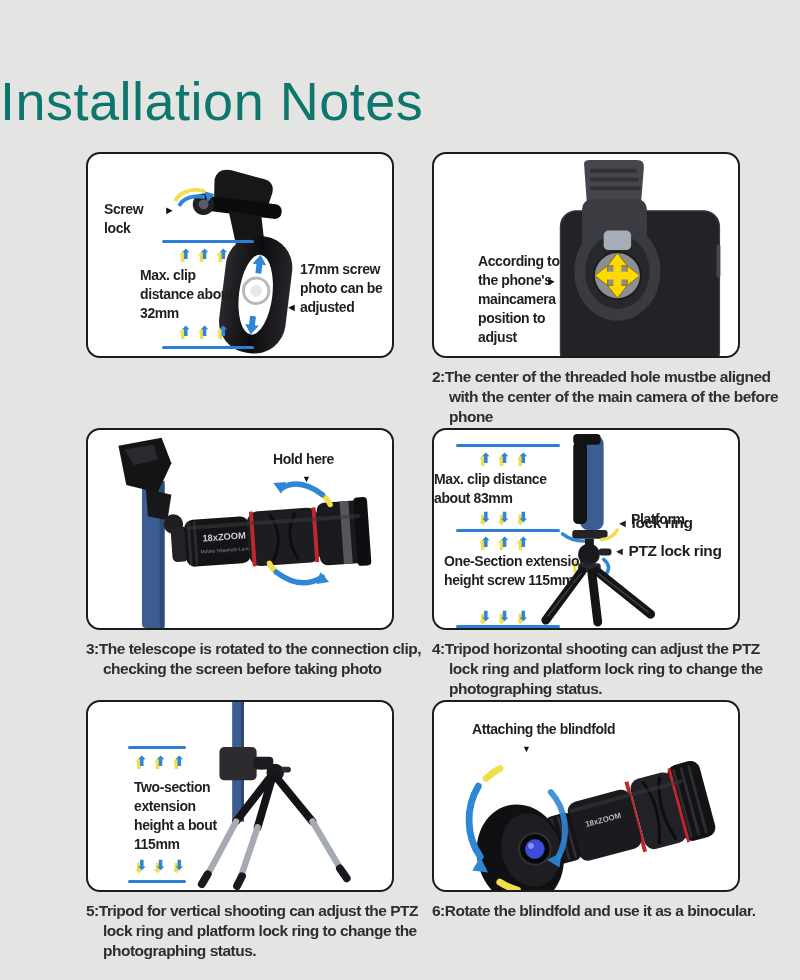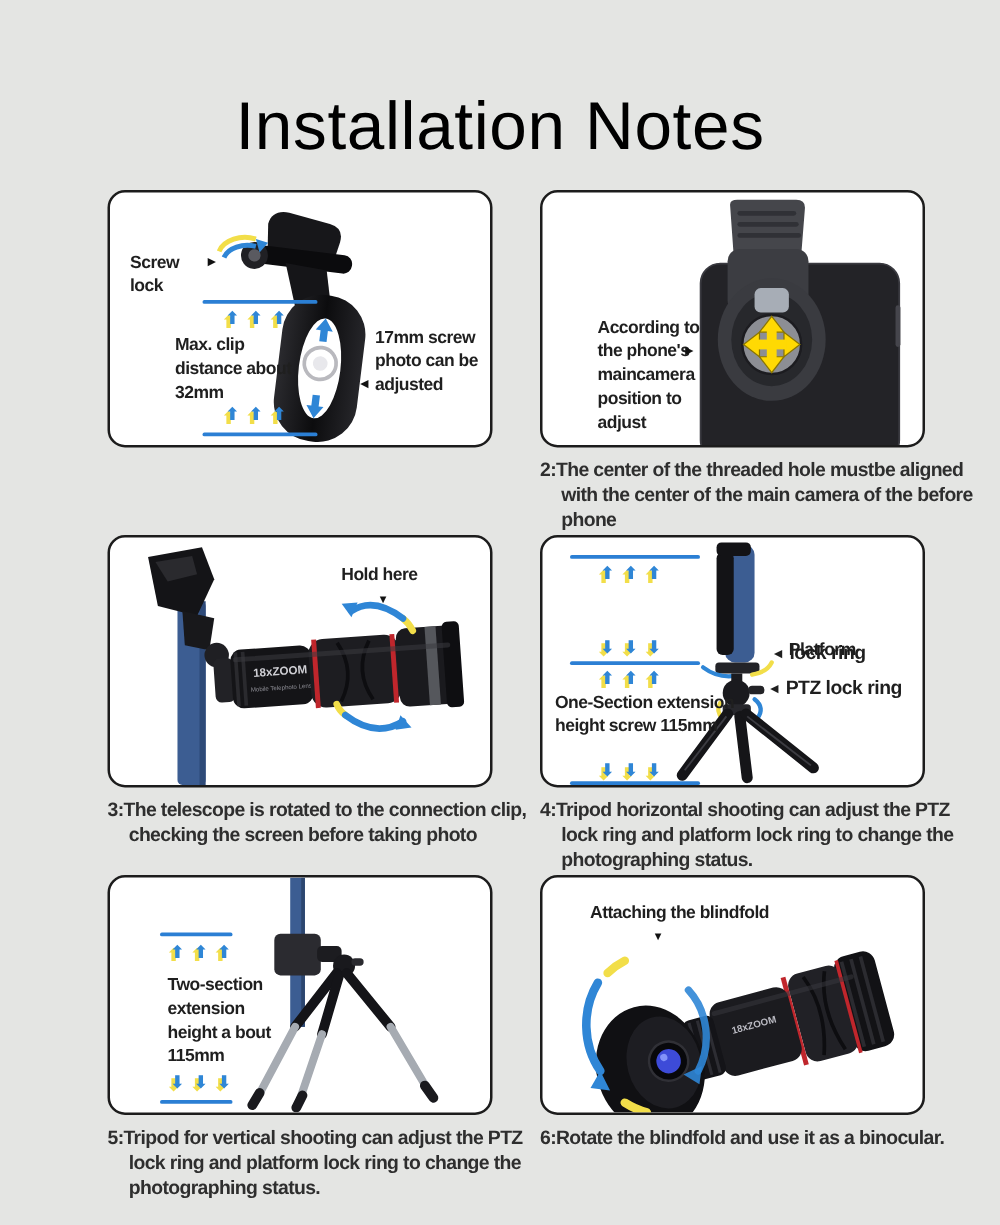--- a/index.html
+++ b/index.html
@@ -5,22 +5,22 @@
   html,body{margin:0;padding:0;}
   body{
     width:800px;height:980px;
     background:#e4e5e3;
     font-family:"Liberation Sans","DejaVu Sans",sans-serif;
     position:relative;overflow:hidden;
   }
   .app{position:absolute;inset:0;}
   .page-title{
     position:absolute;top:34px;left:0;width:800px;
-    text-align:center;font-size:54px;font-weight:400;
-    letter-spacing:0.5px;color:#000000;
+    text-align:left;font-size:54px;font-weight:400;
+    letter-spacing:0.5px;color:#0f766e;
   }
   .step{position:absolute;width:308px;}
   .panel{
     position:relative;width:304px;
     background:#ffffff;border:2px solid #1c1c1c;border-radius:14px;
     overflow:hidden;
   }
   .h206{height:202px}.h202{height:198px}.h192{height:188px}
   .art{position:absolute;inset:0;width:100%;height:100%;}
   .lbl{
@@ -198,20 +198,21 @@
         <path d="M165 144 L220 188" stroke="#151518" stroke-width="9" stroke-linecap="round"></path>
         <path d="M149 146 L115 190" stroke="#3c3c42" stroke-width="1.5"></path>
         <path d="M166 146 L218 186" stroke="#3c3c42" stroke-width="1.5"></path>
       </svg>
       <div class="mline" style="left:22px;top:14px;width:104px;"></div>
       <div class="arrows" style="left:46px;top:21px;">
         <span>⬆</span>
           <span>⬆</span>
           <span>⬆</span>
       </div>
+      <div class="lbl center" style="left:0px;top:40px;width:150px;">Max. clip distance about 83mm</div>
       <div class="arrows" style="left:46px;top:80px;">
         <span>⬇</span>
           <span>⬇</span>
           <span>⬇</span>
       </div>
       <div class="mline" style="left:22px;top:99px;width:104px;"></div>
       <div class="arrows" style="left:46px;top:105px;">
         <span>⬆</span>
           <span>⬆</span>
           <span>⬆</span>

